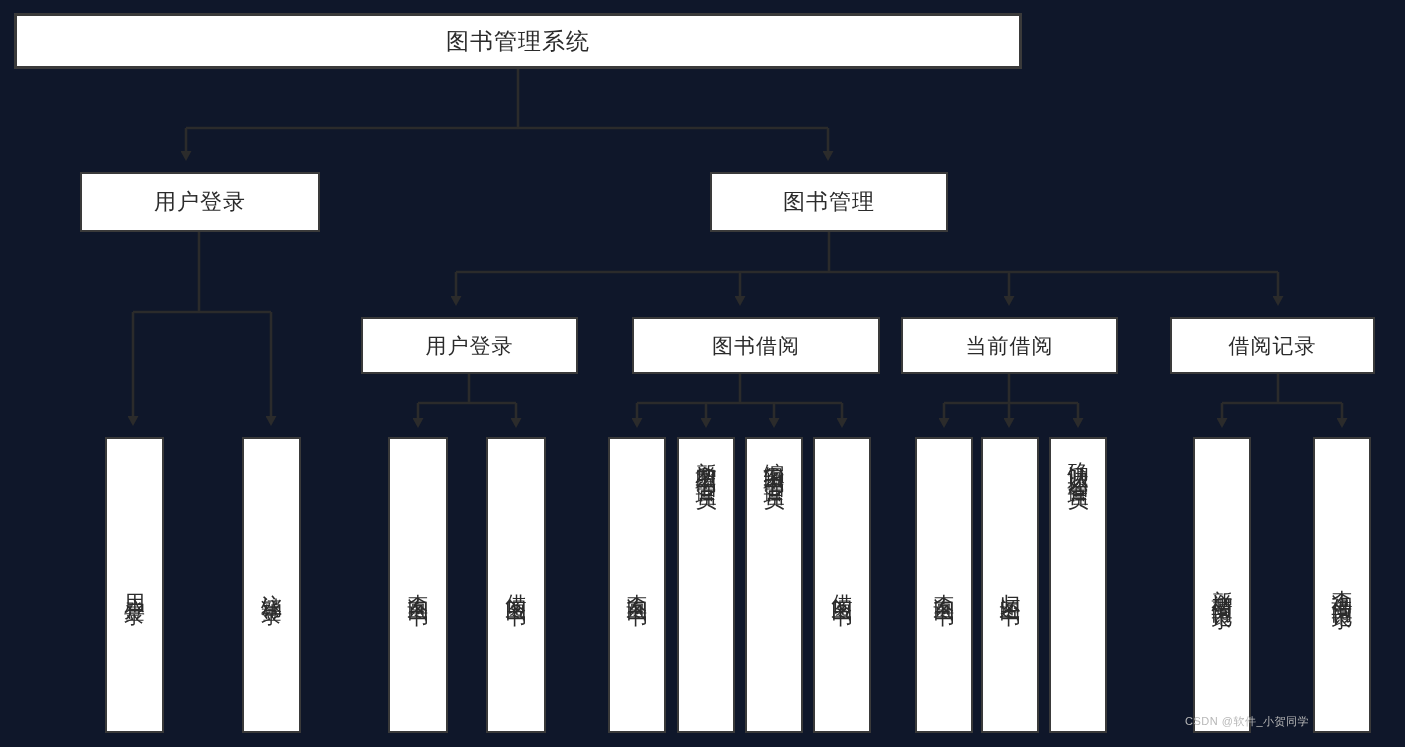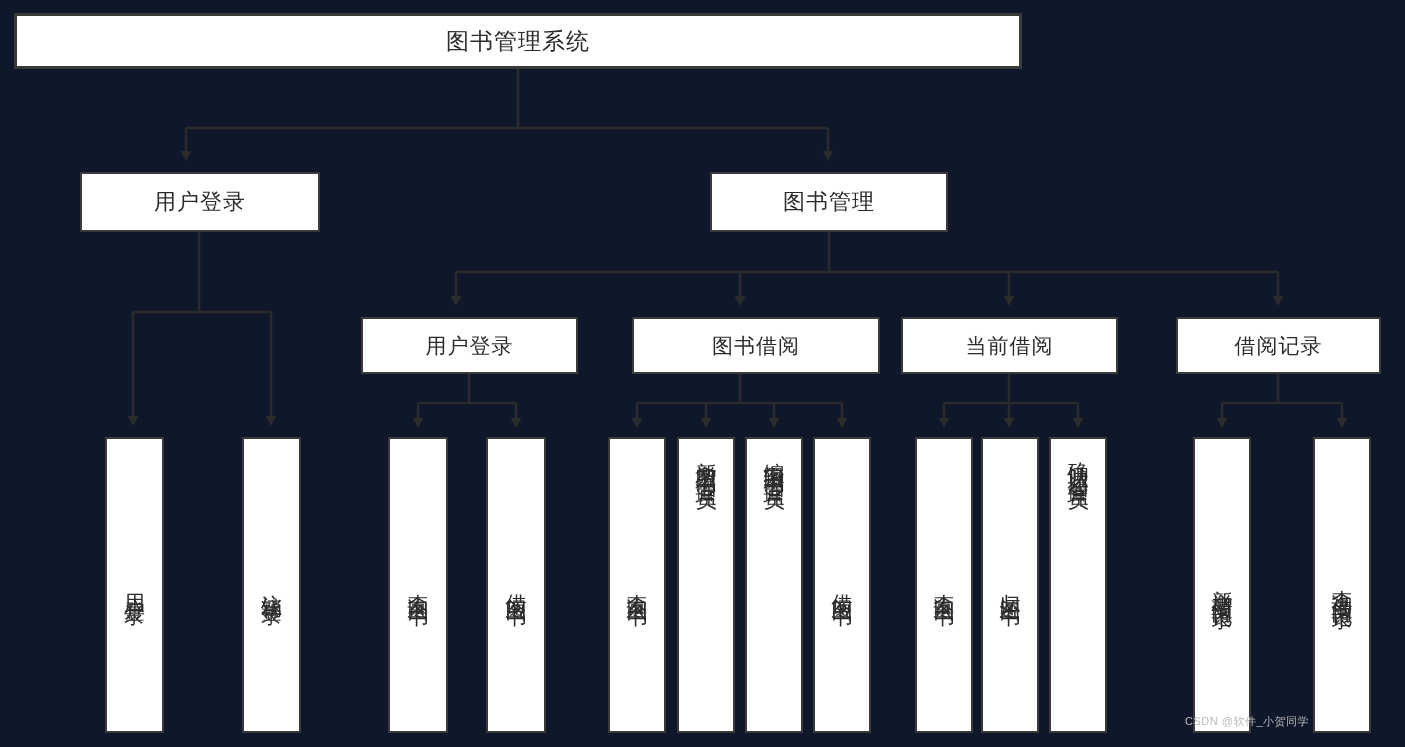--- a/index.html
+++ b/index.html
@@ -124,21 +124,21 @@
 
   <div class="node lvl3" style="left:361px;top:317px;width:217px;height:57px;">
     <span class="lbl">用户登录</span>
   </div>
   <div class="node lvl3" style="left:632px;top:317px;width:248px;height:57px;">
     <span class="lbl">图书借阅</span>
   </div>
   <div class="node lvl3" style="left:901px;top:317px;width:217px;height:57px;">
     <span class="lbl">当前借阅</span>
   </div>
-  <div class="node lvl3" style="left:1170px;top:317px;width:205px;height:57px;margin-left:6px;">
+  <div class="node lvl3" style="left:1170px;top:317px;width:205px;height:57px;">
     <span class="lbl">借阅记录</span>
   </div>
 
   <div class="node leaf" style="left:105px;top:437px;width:59px;height:296px;">
     <span class="lbl">用户登录</span>
   </div>
   <div class="node leaf" style="left:242px;top:437px;width:59px;height:296px;">
     <span class="lbl">注销登录</span>
   </div>
 

